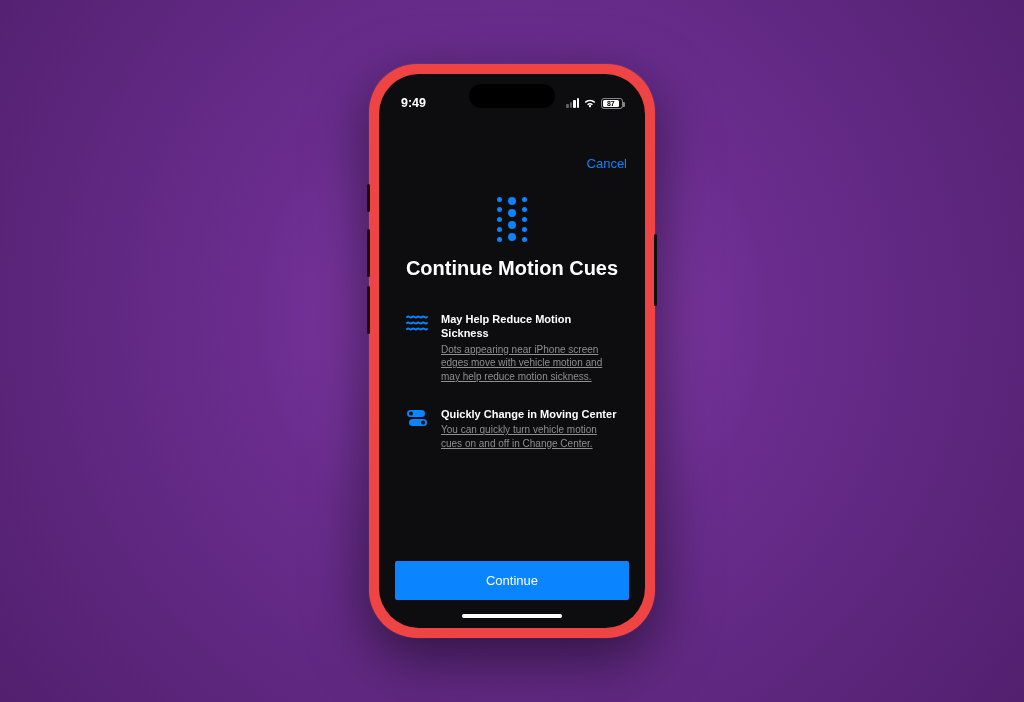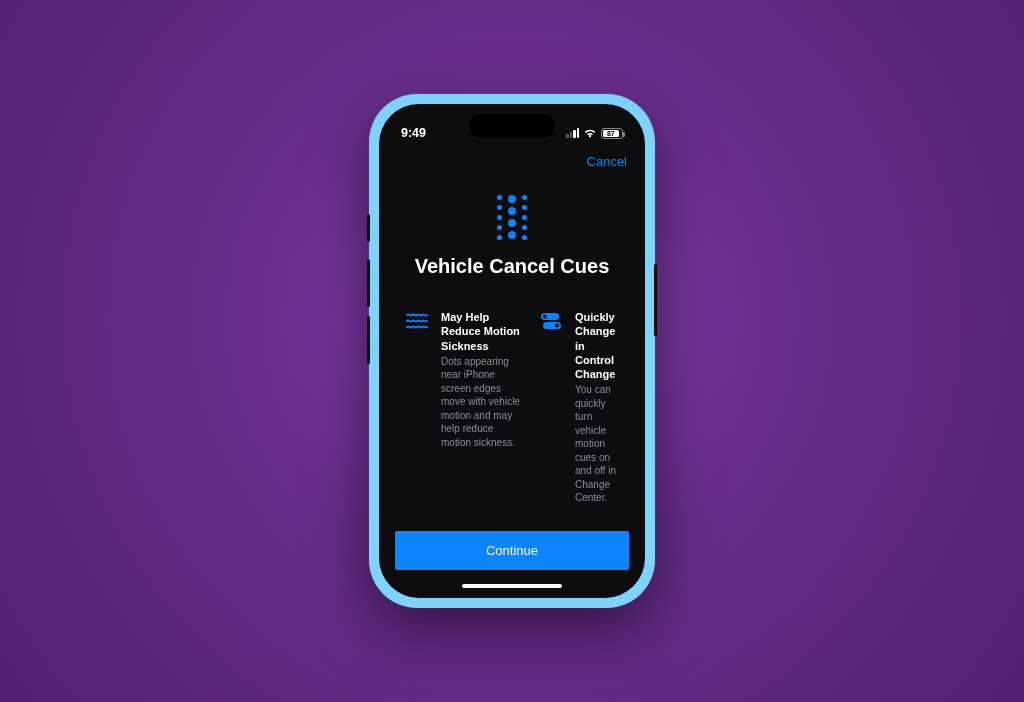--- a/index.html
+++ b/index.html
@@ -8,22 +8,22 @@
       height: 702px;
       background: radial-gradient(circle at 50% 45%, #8e3fb5 0%, #6a2d8e 40%, #52206f 100%);
       display: flex;
       align-items: center;
       justify-content: center;
       font-family: -apple-system, BlinkMacSystemFont, "Segoe UI", Helvetica, Arial, sans-serif;
       overflow: hidden;
     }
     .phone {
       width: 286px;
-      height: 514px;
-      background: #7dd3fc;
+      height: 574px;
+      background: #ef4444;
       border-radius: 48px;
       padding: 10px;
       position: relative;
       box-shadow: 0 20px 60px rgba(0,0,0,0.55), 0 0 0 1px rgba(255,255,255,0.05);
     }
     .side-btn { position: absolute; background: #0f0f0f; border-radius: 2px; }
     .b-left-1 { left: -2px; top: 120px; width: 3px; height: 28px; }
     .b-left-2 { left: -2px; top: 165px; width: 3px; height: 48px; }
     .b-left-3 { left: -2px; top: 222px; width: 3px; height: 48px; }
     .b-right  { right: -2px; top: 170px; width: 3px; height: 72px; }
@@ -75,54 +75,54 @@
       padding: 1px;
     }
     .battery::after { content:''; position:absolute; right:-3px; top:3px; width:2px; height:5px; background:rgba(255,255,255,0.5); border-radius:0 1px 1px 0; }
     .battery-fill { width: 87%; height: 100%; background:#fff; border-radius:1.5px; display:flex; align-items:center; justify-content:center; font-size:7px; color:#000; font-weight:600;}
     .nav-bar {
       display: flex;
       justify-content: flex-end;
       padding: 6px 18px 2px 18px;
       font-size: 13px;
     }
-    .cancel { color: #0a84ff; cursor: pointer; }
+    .cancel { color: #0a84ff; cursor: pointer; margin-top: 32px; }
     .hero {
       display: flex;
       flex-direction: column;
       align-items: center;
       padding: 22px 22px 14px 22px;
     }
     .hero-icon { width: 48px; height: 48px; display: flex; justify-content: center; align-items: center; gap:6px; margin-bottom: 14px;}
     .dots-col { display:flex; flex-direction:column; gap:5px; align-items:center; }
     .dots-col.center{gap:4px;}
     .dot, .dot-lg { background:#0a84ff; border-radius:50%; }
     .dot { width:5px; height:5px; }
     .dot-lg { width:8px; height:8px; }
     .title { color: #fff; font-size: 20px; font-weight: 700; text-align: center; }
     .features {
       flex: 1;
       padding: 18px 26px 0 26px;
       display: flex;
-      flex-direction: row;
-      gap: 16px;
+      flex-direction: column;
+      gap: 24px;
     }
     .feat { display: flex; gap: 12px; }
     .feat-icon {
       width: 24px;
       flex-shrink: 0;
       color: #0a84ff;
       display: flex;
       align-items: flex-start;
       justify-content: center;
       padding-top: 2px;
     }
     .feat-text { flex: 1; }
     .feat-title { color: #fff; font-size: 11px; font-weight: 600; line-height: 1.3; margin-bottom: 2px; }
-    .feat-desc { color: #8e8e93; font-size: 10px; line-height: 1.35; }
+    .feat-desc { color: #8e8e93; font-size: 10px; line-height: 1.35; text-decoration: underline; }
     .footer { padding: 16px 16px 10px 16px; }
     .continue {
       width: 100%;
       background: #0a84ff;
       color: #fff;
       border: none;
       border-radius: 2px;
       padding: 12px 0;
       font-size: 13px;
       font-weight: 500;
@@ -186,21 +186,21 @@
             <span class="dot-lg"></span>
           </div>
         <div class="dots-col">
             <span class="dot"></span>
             <span class="dot"></span>
             <span class="dot"></span>
             <span class="dot"></span>
             <span class="dot"></span>
           </div>
       </div>
-      <h1 class="title">Vehicle Cancel Cues</h1>
+      <h1 class="title">Continue Motion Cues</h1>
     </div>
 
     <div class="features">
       <div class="feat">
         <div class="feat-icon">
           <svg width="22" height="18" viewBox="0 0 22 18" fill="none" stroke="#0a84ff" stroke-width="1.8" stroke-linecap="round">
               <path d="M1 3c2-2 3 2 5 0s3 2 5 0 3 2 5 0 3 2 5 0"></path>
               <path d="M1 9c2-2 3 2 5 0s3 2 5 0 3 2 5 0 3 2 5 0"></path>
               <path d="M1 15c2-2 3 2 5 0s3 2 5 0 3 2 5 0 3 2 5 0"></path>
             </svg>
@@ -216,21 +216,21 @@
       <div class="feat">
         <div class="feat-icon">
           <svg width="22" height="18" viewBox="0 0 22 18" fill="#0a84ff">
               <rect x="1" y="1" width="18" height="7" rx="3.5"></rect>
               <circle cx="5" cy="4.5" r="2" fill="#0d0d0f"></circle>
               <rect x="3" y="10" width="18" height="7" rx="3.5"></rect>
               <circle cx="17" cy="13.5" r="2" fill="#0d0d0f"></circle>
             </svg>
         </div>
         <div class="feat-text">
-          <div class="feat-title">Quickly Change in Control Change</div>
+          <div class="feat-title">Quickly Change in Moving Center</div>
           <div class="feat-desc">You can quickly turn vehicle motion cues on and off in Change Center.</div>
         </div>
       </div>
     </div>
 
     <div class="footer">
       <button class="continue">Continue</button>
     </div>
 
     <div class="home-indicator">

